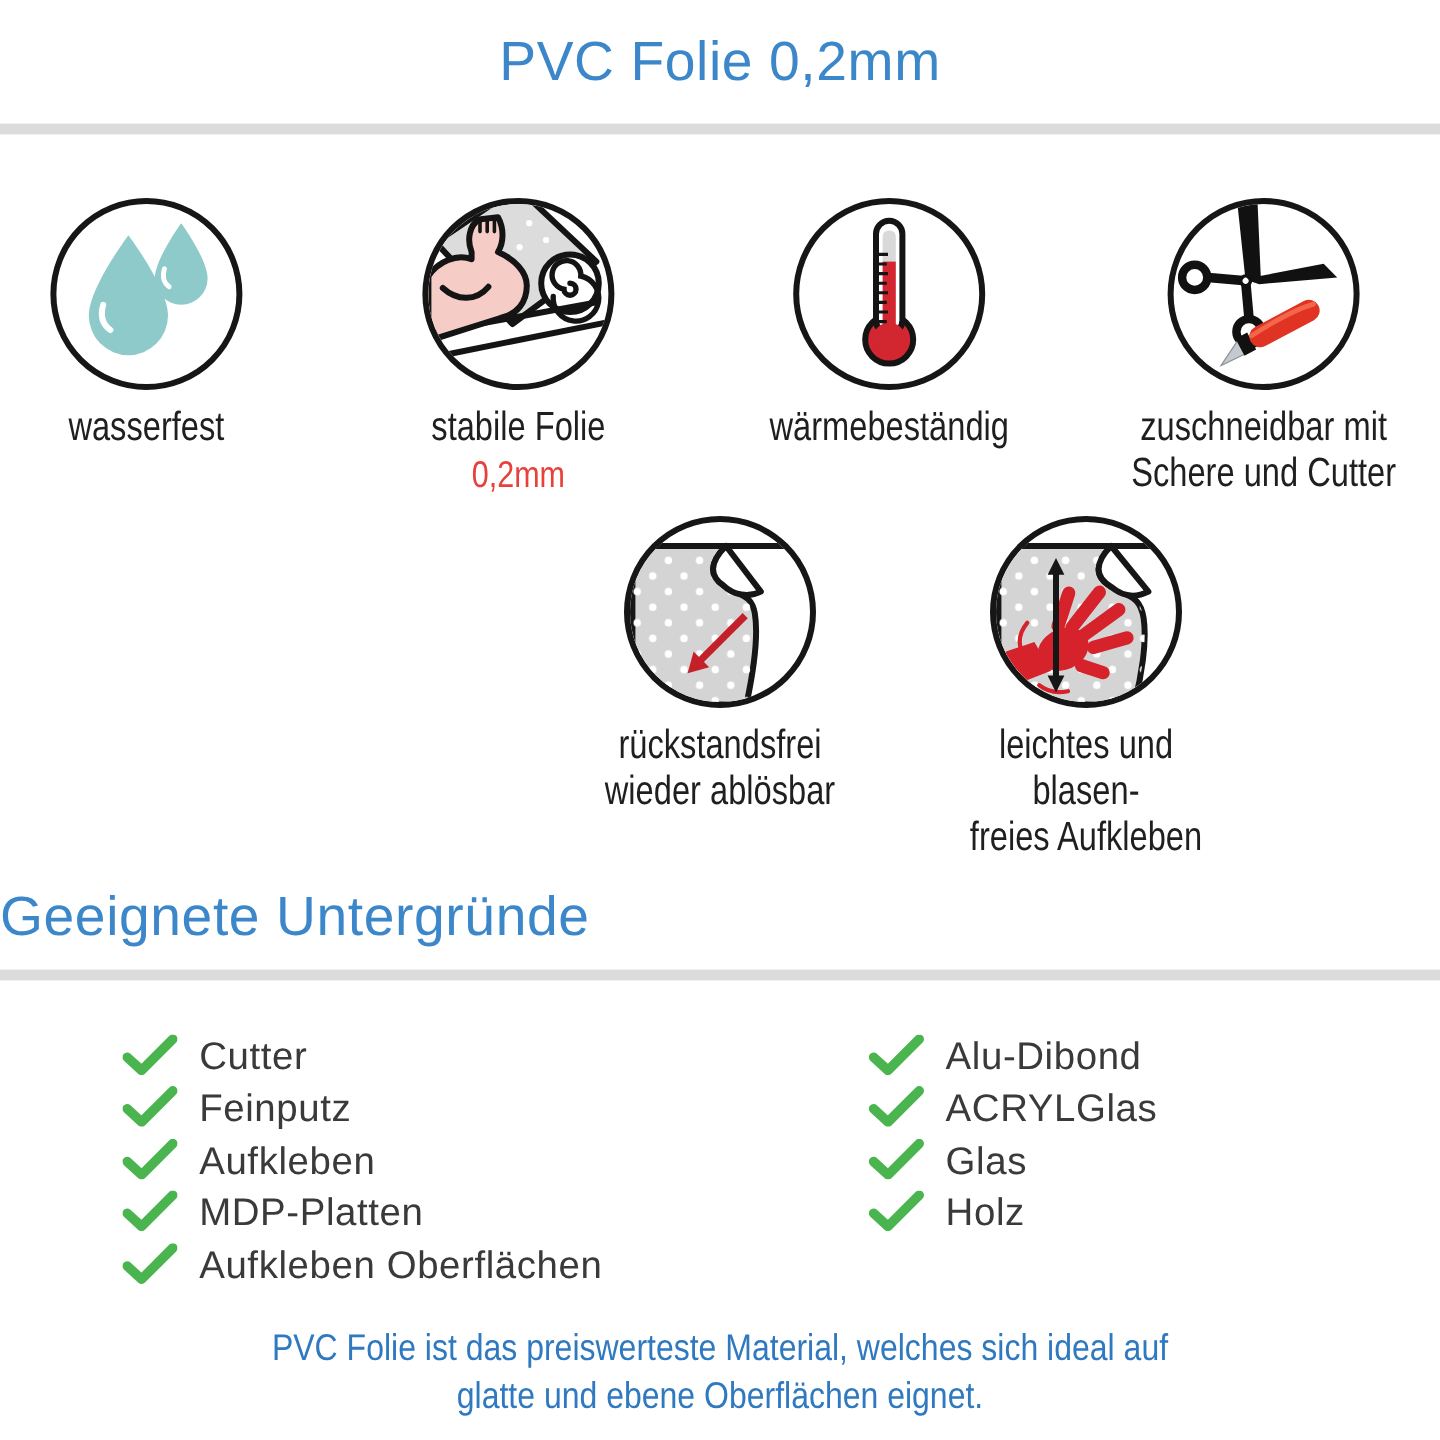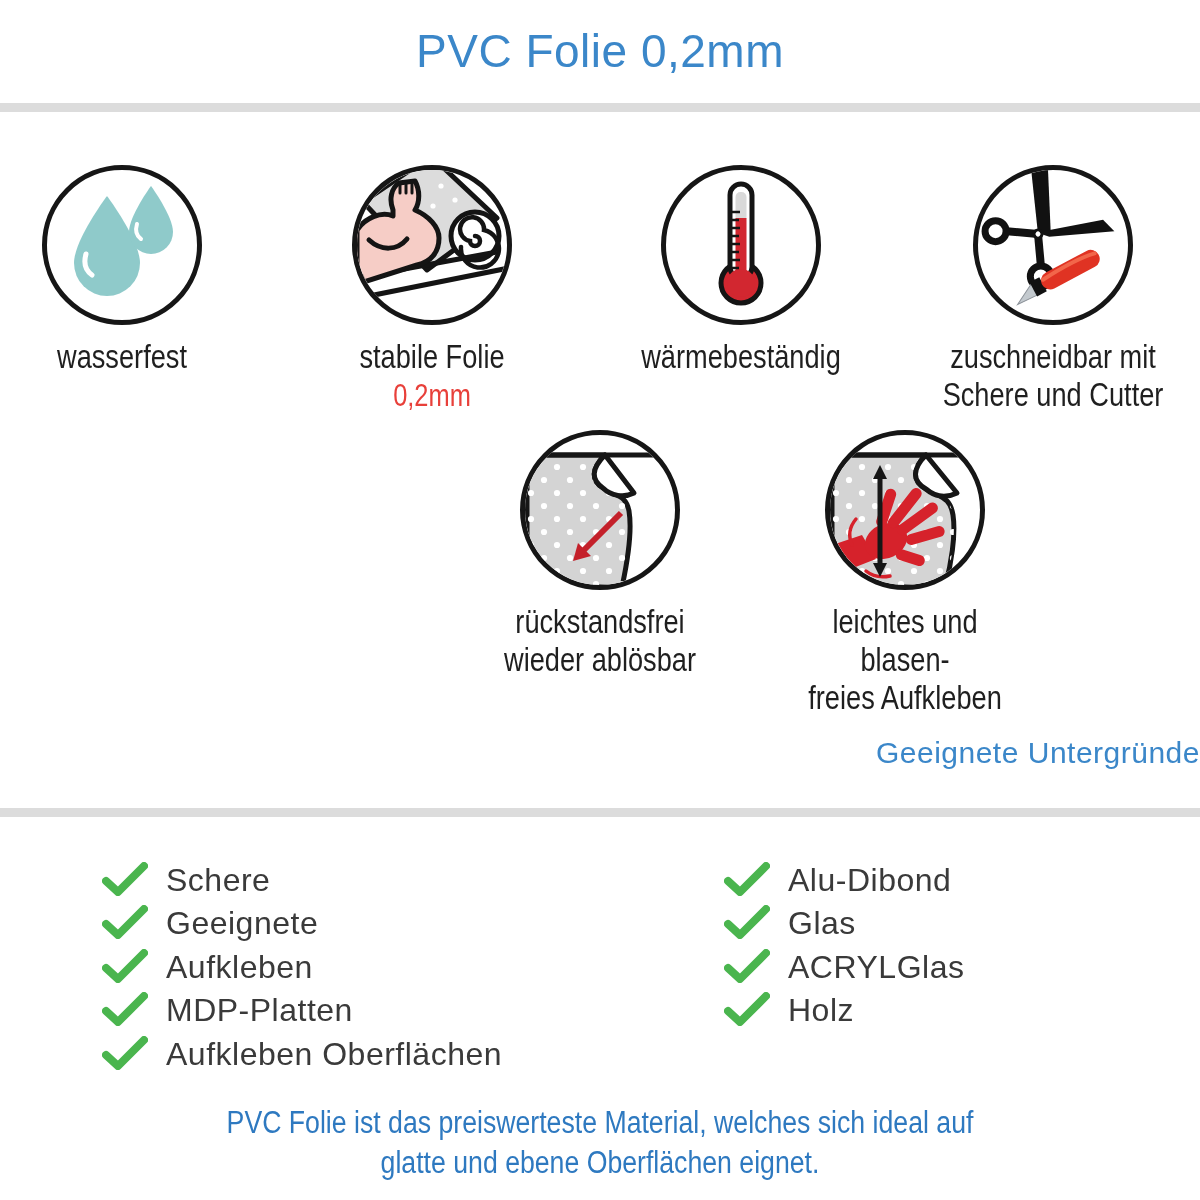--- a/index.html
+++ b/index.html
@@ -32,22 +32,22 @@
   .feat-label{
     margin-top:12px;font-size:34px;line-height:38px;color:#1f1f1f;
     white-space:pre-line;transform:scaleX(0.80);transform-origin:50% 0;
   }
   .feat-sublabel{
     margin-top:3px;font-size:31px;color:#e8403a;
     transform:scaleX(0.82);transform-origin:50% 0;
   }
 
   .section-title{
-    position:absolute;top:736px;left:0;width:1200px;text-align:right;
-    font-size:30px;font-weight:500;color:#3b87c9;letter-spacing:0.5px;
+    position:absolute;top:736px;left:0;width:1200px;text-align:left;
+    font-size:46px;font-weight:500;color:#3b87c9;letter-spacing:0.5px;
   }
 
   .substrate-col{position:absolute;top:857px;}
   .substrate-col.left{left:102px;}
   .substrate-col.right{left:724px;}
   .substrate-item{display:flex;align-items:center;height:43.5px;}
   .substrate-item svg{flex:0 0 auto;margin-right:18px;}
   .substrate-label{
     font-size:32px;color:#3a3a3a;letter-spacing:0.5px;line-height:1;
     padding-top:2px;
@@ -221,27 +221,27 @@
   </div>
 
   <div class="section-title">Geeignete Untergründe</div>
   <div class="divider divider-2"></div>
 
   <div class="substrate-col left">
     <div class="substrate-item">
       <svg width="46" height="34" viewBox="0 0 46 34">
           <path d="M4,19 L16,30 L42,4" fill="none" stroke="#4ab54e" stroke-width="8" stroke-linecap="round" stroke-linejoin="round"></path>
         </svg>
-      <span class="substrate-label">Schere</span>
-    </div>
-    <div class="substrate-item">
-      <svg width="46" height="34" viewBox="0 0 46 34">
-          <path d="M4,19 L16,30 L42,4" fill="none" stroke="#4ab54e" stroke-width="8" stroke-linecap="round" stroke-linejoin="round"></path>
-        </svg>
-      <span class="substrate-label">Geeignete</span>
+      <span class="substrate-label">Cutter</span>
+    </div>
+    <div class="substrate-item">
+      <svg width="46" height="34" viewBox="0 0 46 34">
+          <path d="M4,19 L16,30 L42,4" fill="none" stroke="#4ab54e" stroke-width="8" stroke-linecap="round" stroke-linejoin="round"></path>
+        </svg>
+      <span class="substrate-label">Feinputz</span>
     </div>
     <div class="substrate-item">
       <svg width="46" height="34" viewBox="0 0 46 34">
           <path d="M4,19 L16,30 L42,4" fill="none" stroke="#4ab54e" stroke-width="8" stroke-linecap="round" stroke-linejoin="round"></path>
         </svg>
       <span class="substrate-label">Aufkleben</span>
     </div>
     <div class="substrate-item">
       <svg width="46" height="34" viewBox="0 0 46 34">
           <path d="M4,19 L16,30 L42,4" fill="none" stroke="#4ab54e" stroke-width="8" stroke-linecap="round" stroke-linejoin="round"></path>
@@ -260,27 +260,27 @@
     <div class="substrate-item">
       <svg width="46" height="34" viewBox="0 0 46 34">
           <path d="M4,19 L16,30 L42,4" fill="none" stroke="#4ab54e" stroke-width="8" stroke-linecap="round" stroke-linejoin="round"></path>
         </svg>
       <span class="substrate-label">Alu-Dibond</span>
     </div>
     <div class="substrate-item">
       <svg width="46" height="34" viewBox="0 0 46 34">
           <path d="M4,19 L16,30 L42,4" fill="none" stroke="#4ab54e" stroke-width="8" stroke-linecap="round" stroke-linejoin="round"></path>
         </svg>
+      <span class="substrate-label">ACRYLGlas</span>
+    </div>
+    <div class="substrate-item">
+      <svg width="46" height="34" viewBox="0 0 46 34">
+          <path d="M4,19 L16,30 L42,4" fill="none" stroke="#4ab54e" stroke-width="8" stroke-linecap="round" stroke-linejoin="round"></path>
+        </svg>
       <span class="substrate-label">Glas</span>
-    </div>
-    <div class="substrate-item">
-      <svg width="46" height="34" viewBox="0 0 46 34">
-          <path d="M4,19 L16,30 L42,4" fill="none" stroke="#4ab54e" stroke-width="8" stroke-linecap="round" stroke-linejoin="round"></path>
-        </svg>
-      <span class="substrate-label">ACRYLGlas</span>
     </div>
     <div class="substrate-item">
       <svg width="46" height="34" viewBox="0 0 46 34">
           <path d="M4,19 L16,30 L42,4" fill="none" stroke="#4ab54e" stroke-width="8" stroke-linecap="round" stroke-linejoin="round"></path>
         </svg>
       <span class="substrate-label">Holz</span>
     </div>
   </div>
 
   <div class="footer-note">PVC Folie ist das preiswerteste Material, welches sich ideal auf

